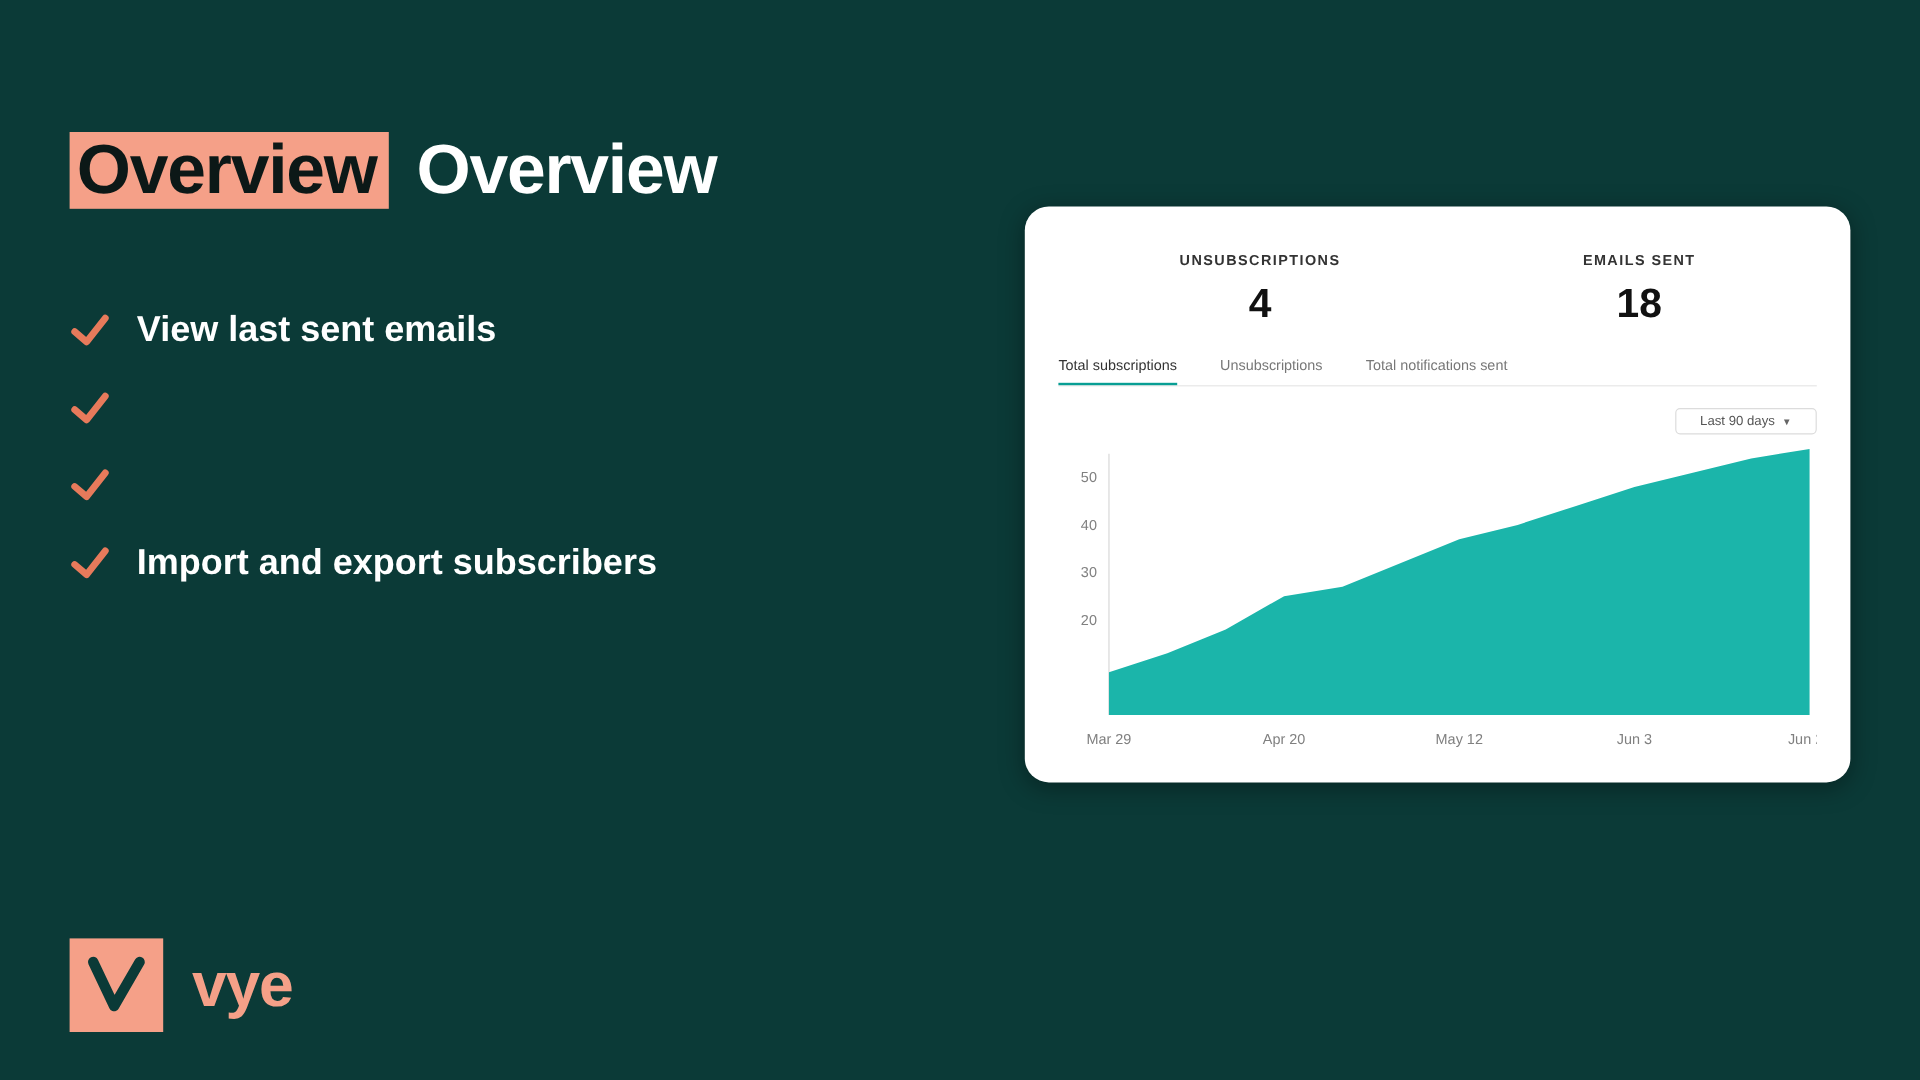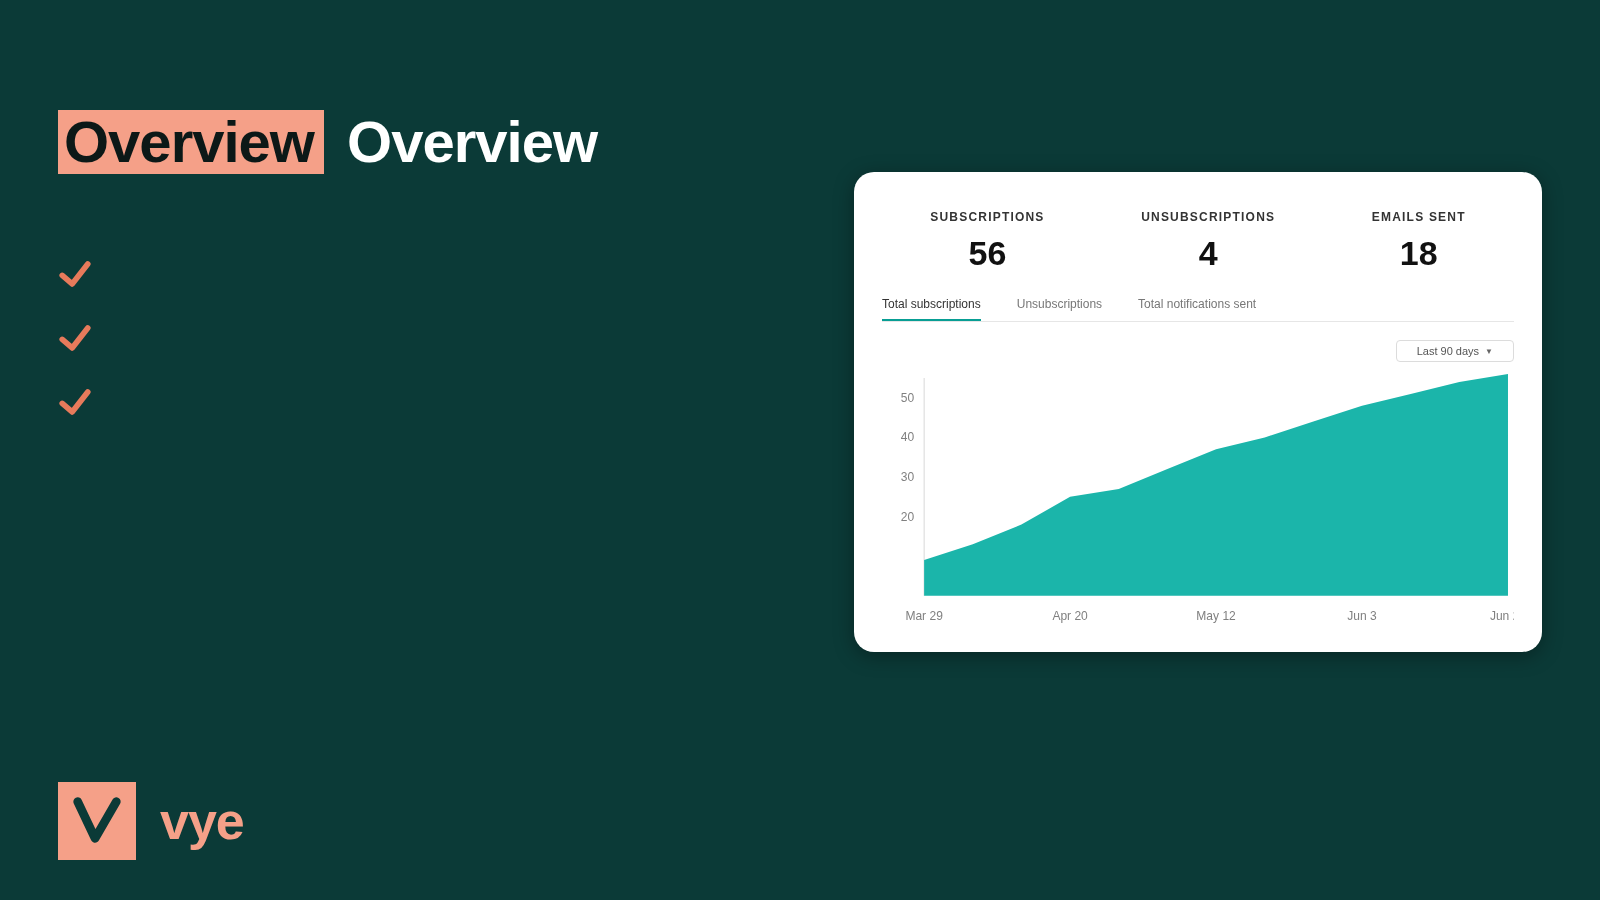--- a/index.html
+++ b/index.html
@@ -172,54 +172,59 @@
     <span class="plain">Overview</span>
   </h1>
 
   <div class="bullets">
     <div class="bullet">
       <span class="check">
         <svg viewBox="0 0 24 24" width="34" height="34">
             <polyline points="3,13 10,19 21,5" fill="none" stroke="#e77a5b" stroke-width="4" stroke-linecap="round" stroke-linejoin="round"></polyline>
           </svg>
       </span>
-    </div>
-    <div class="bullet">
-      <span class="check">
-        <svg viewBox="0 0 24 24" width="34" height="34">
-            <polyline points="3,13 10,19 21,5" fill="none" stroke="#e77a5b" stroke-width="4" stroke-linecap="round" stroke-linejoin="round"></polyline>
-          </svg>
-      </span>
-    </div>
-    <div class="bullet">
-      <span class="check">
-        <svg viewBox="0 0 24 24" width="34" height="34">
-            <polyline points="3,13 10,19 21,5" fill="none" stroke="#e77a5b" stroke-width="4" stroke-linecap="round" stroke-linejoin="round"></polyline>
-          </svg>
-      </span>
+      <span>View last sent emails</span>
+    </div>
+    <div class="bullet">
+      <span class="check">
+        <svg viewBox="0 0 24 24" width="34" height="34">
+            <polyline points="3,13 10,19 21,5" fill="none" stroke="#e77a5b" stroke-width="4" stroke-linecap="round" stroke-linejoin="round"></polyline>
+          </svg>
+      </span>
+    </div>
+    <div class="bullet">
+      <span class="check">
+        <svg viewBox="0 0 24 24" width="34" height="34">
+            <polyline points="3,13 10,19 21,5" fill="none" stroke="#e77a5b" stroke-width="4" stroke-linecap="round" stroke-linejoin="round"></polyline>
+          </svg>
+      </span>
+    </div>
+    <div class="bullet">
+      <span class="check">
+        <svg viewBox="0 0 24 24" width="34" height="34">
+            <polyline points="3,13 10,19 21,5" fill="none" stroke="#e77a5b" stroke-width="4" stroke-linecap="round" stroke-linejoin="round"></polyline>
+          </svg>
+      </span>
+      <span>Import and export subscribers</span>
     </div>
   </div>
 </div>
 
 <div class="logo">
   <span class="badge">
     <svg viewBox="0 0 60 60" width="58" height="58">
       <polyline points="10,10 28,48 50,10" fill="none" stroke="#0b3a37" stroke-width="9" stroke-linecap="round" stroke-linejoin="round"></polyline>
     </svg>
   </span>
   <span class="word">vye</span>
 </div>
 
 <div class="card">
 
   <div class="stats">
-    <div class="stat">
-      <div class="label">SUBSCRIPTIONS</div>
-      <div class="value">56</div>
-    </div>
     <div class="stat">
       <div class="label">UNSUBSCRIPTIONS</div>
       <div class="value">4</div>
     </div>
     <div class="stat">
       <div class="label">EMAILS SENT</div>
       <div class="value">18</div>
     </div>
   </div>
 

